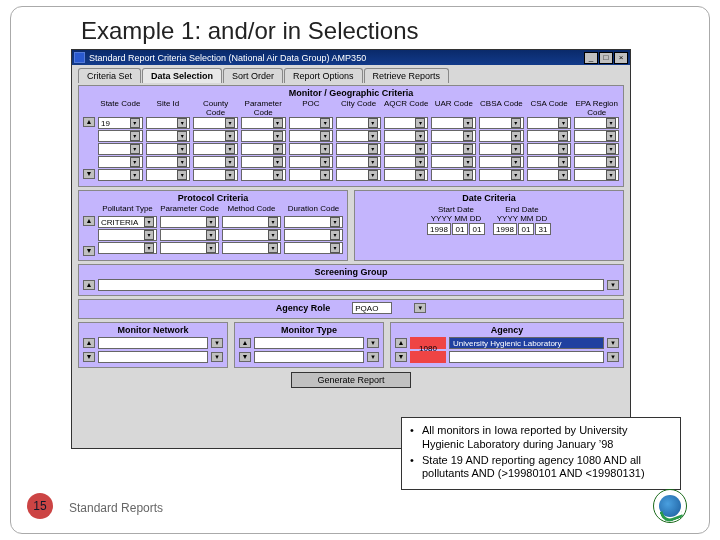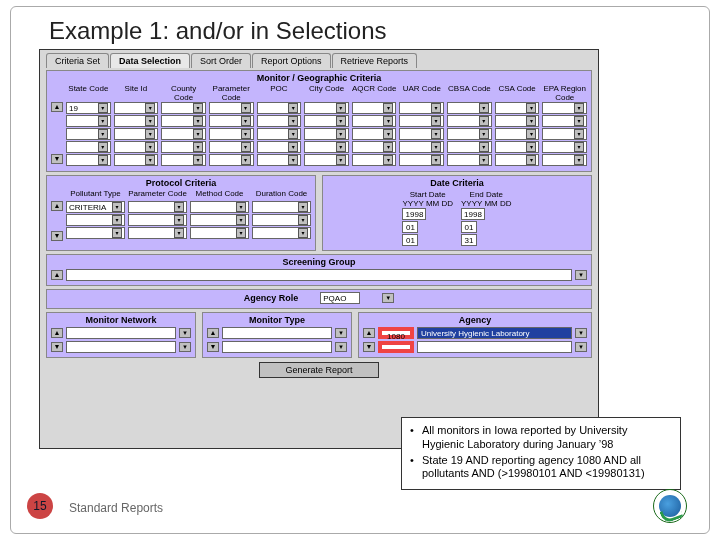--- a/index.html
+++ b/index.html
@@ -8,22 +8,22 @@
     background: #fff;
     width: 720px;
     height: 540px;
     position: relative;
     overflow: hidden;
   }
   .slide-frame {
     position: absolute;
     top: 6px; left: 10px; right: 10px; bottom: 6px;
     border: 1px solid #aaa;
-    border-radius: 6px;
-    padding: 10px 24px 6px 8px;
+    border-radius: 12px;
+    padding: 10px 24px 6px 40px;
   }
   .slide-title {
     font-size: 24px;
     color: #222;
     margin-left: 30px;
     margin-bottom: 4px;
     font-weight: normal;
   }
   .app-window {
     border: 1px solid #333;
@@ -117,34 +117,34 @@
   .cell .dd { margin-left: auto; width: 10px; height: 10px; background: #c0c0c0; border: 1px solid #555; font-size: 6px; text-align: center; line-height: 8px;}
   .row3 {
     display: flex;
     gap: 6px;
     margin-top: 3px;
   }
   .proto-panel, .date-panel { flex: 1; }
   .date-grid { display: flex; gap: 8px; justify-content: center; margin-top: 2px;}
   .date-col { text-align: center; }
   .date-col .lbl { font-size: 8px; }
-  .date-fields { display: flex; gap: 1px; justify-content: flex-end; flex-direction: column;}
+  .date-fields { display: flex; gap: 1px; justify-content: flex-end;}
   .dfield { width: 24px; height: 12px; background: #fff; border: 1px solid #666; font-size: 8px; text-align: center; line-height: 11px;}
   .dfield.sm { width: 16px; }
   .sg-panel { margin-top: 3px; text-align: center;}
   .sg-row { display: flex; gap: 3px; align-items: center; margin-top: 2px;}
   .sg-input { flex: 1; height: 12px; background: #fff; border: 1px solid #666;}
   .mn-row { display: flex; gap: 6px; margin-top: 3px;}
   .mn-panel { flex: 1;}
   .ar-panel { margin-top: 3px;}
   .ar-row { display: flex; gap: 4px; align-items: center;}
   .ar-lbl { font-size: 9px; font-weight: bold;}
   .ar-field { width: 40px; height: 12px; background: #fff; border: 1px solid #666; font-size: 8px; padding: 0 2px; line-height: 11px;}
   .ag-row { display: flex; gap: 3px; align-items: center; margin-top: 2px;}
-  .ag-code { width: 36px; height: 12px; background: #fff; border: 4px solid #ef4444; font-size: 8px; text-align: center; line-height: 11px;}
+  .ag-code { width: 36px; height: 12px; background: #fff; border: 6px solid #ef4444; font-size: 8px; text-align: center; line-height: 11px;}
   .ag-name { flex: 1; height: 12px; background: #2040a0; color: #fff; border: 1px solid #666; font-size: 8px; padding: 0 3px; line-height: 11px; overflow: hidden;}
   .gen-btn {
     display: block;
     margin: 4px auto 0 auto;
     width: 120px;
     height: 16px;
     background: #c0c0c0;
     border: 1px solid #333;
     font-size: 9px;
     text-align: center;
@@ -210,20 +210,28 @@
     transform: rotate(-20deg);
   }
 </style>
 </head>
 <body>
 
 <div class="slide-frame">
   <h1 class="slide-title">Example 1: and/or in Selections</h1>
 
   <div class="app-window">
+    <div class="titlebar">
+      <span class="app-icon"></span>
+      <span>Standard Report Criteria Selection (National Air Data Group) AMP350</span>
+      <span class="spacer"></span>
+      <span class="win-btn">_</span>
+      <span class="win-btn">□</span>
+      <span class="win-btn">×</span>
+    </div>
 
     <div class="workarea">
 
       <div class="tabstrip">
         <div class="tab">Criteria Set</div>
         <div class="tab active">Data Selection</div>
         <div class="tab">Sort Order</div>
         <div class="tab">Report Options</div>
         <div class="tab">Retrieve Reports</div>
       </div>

